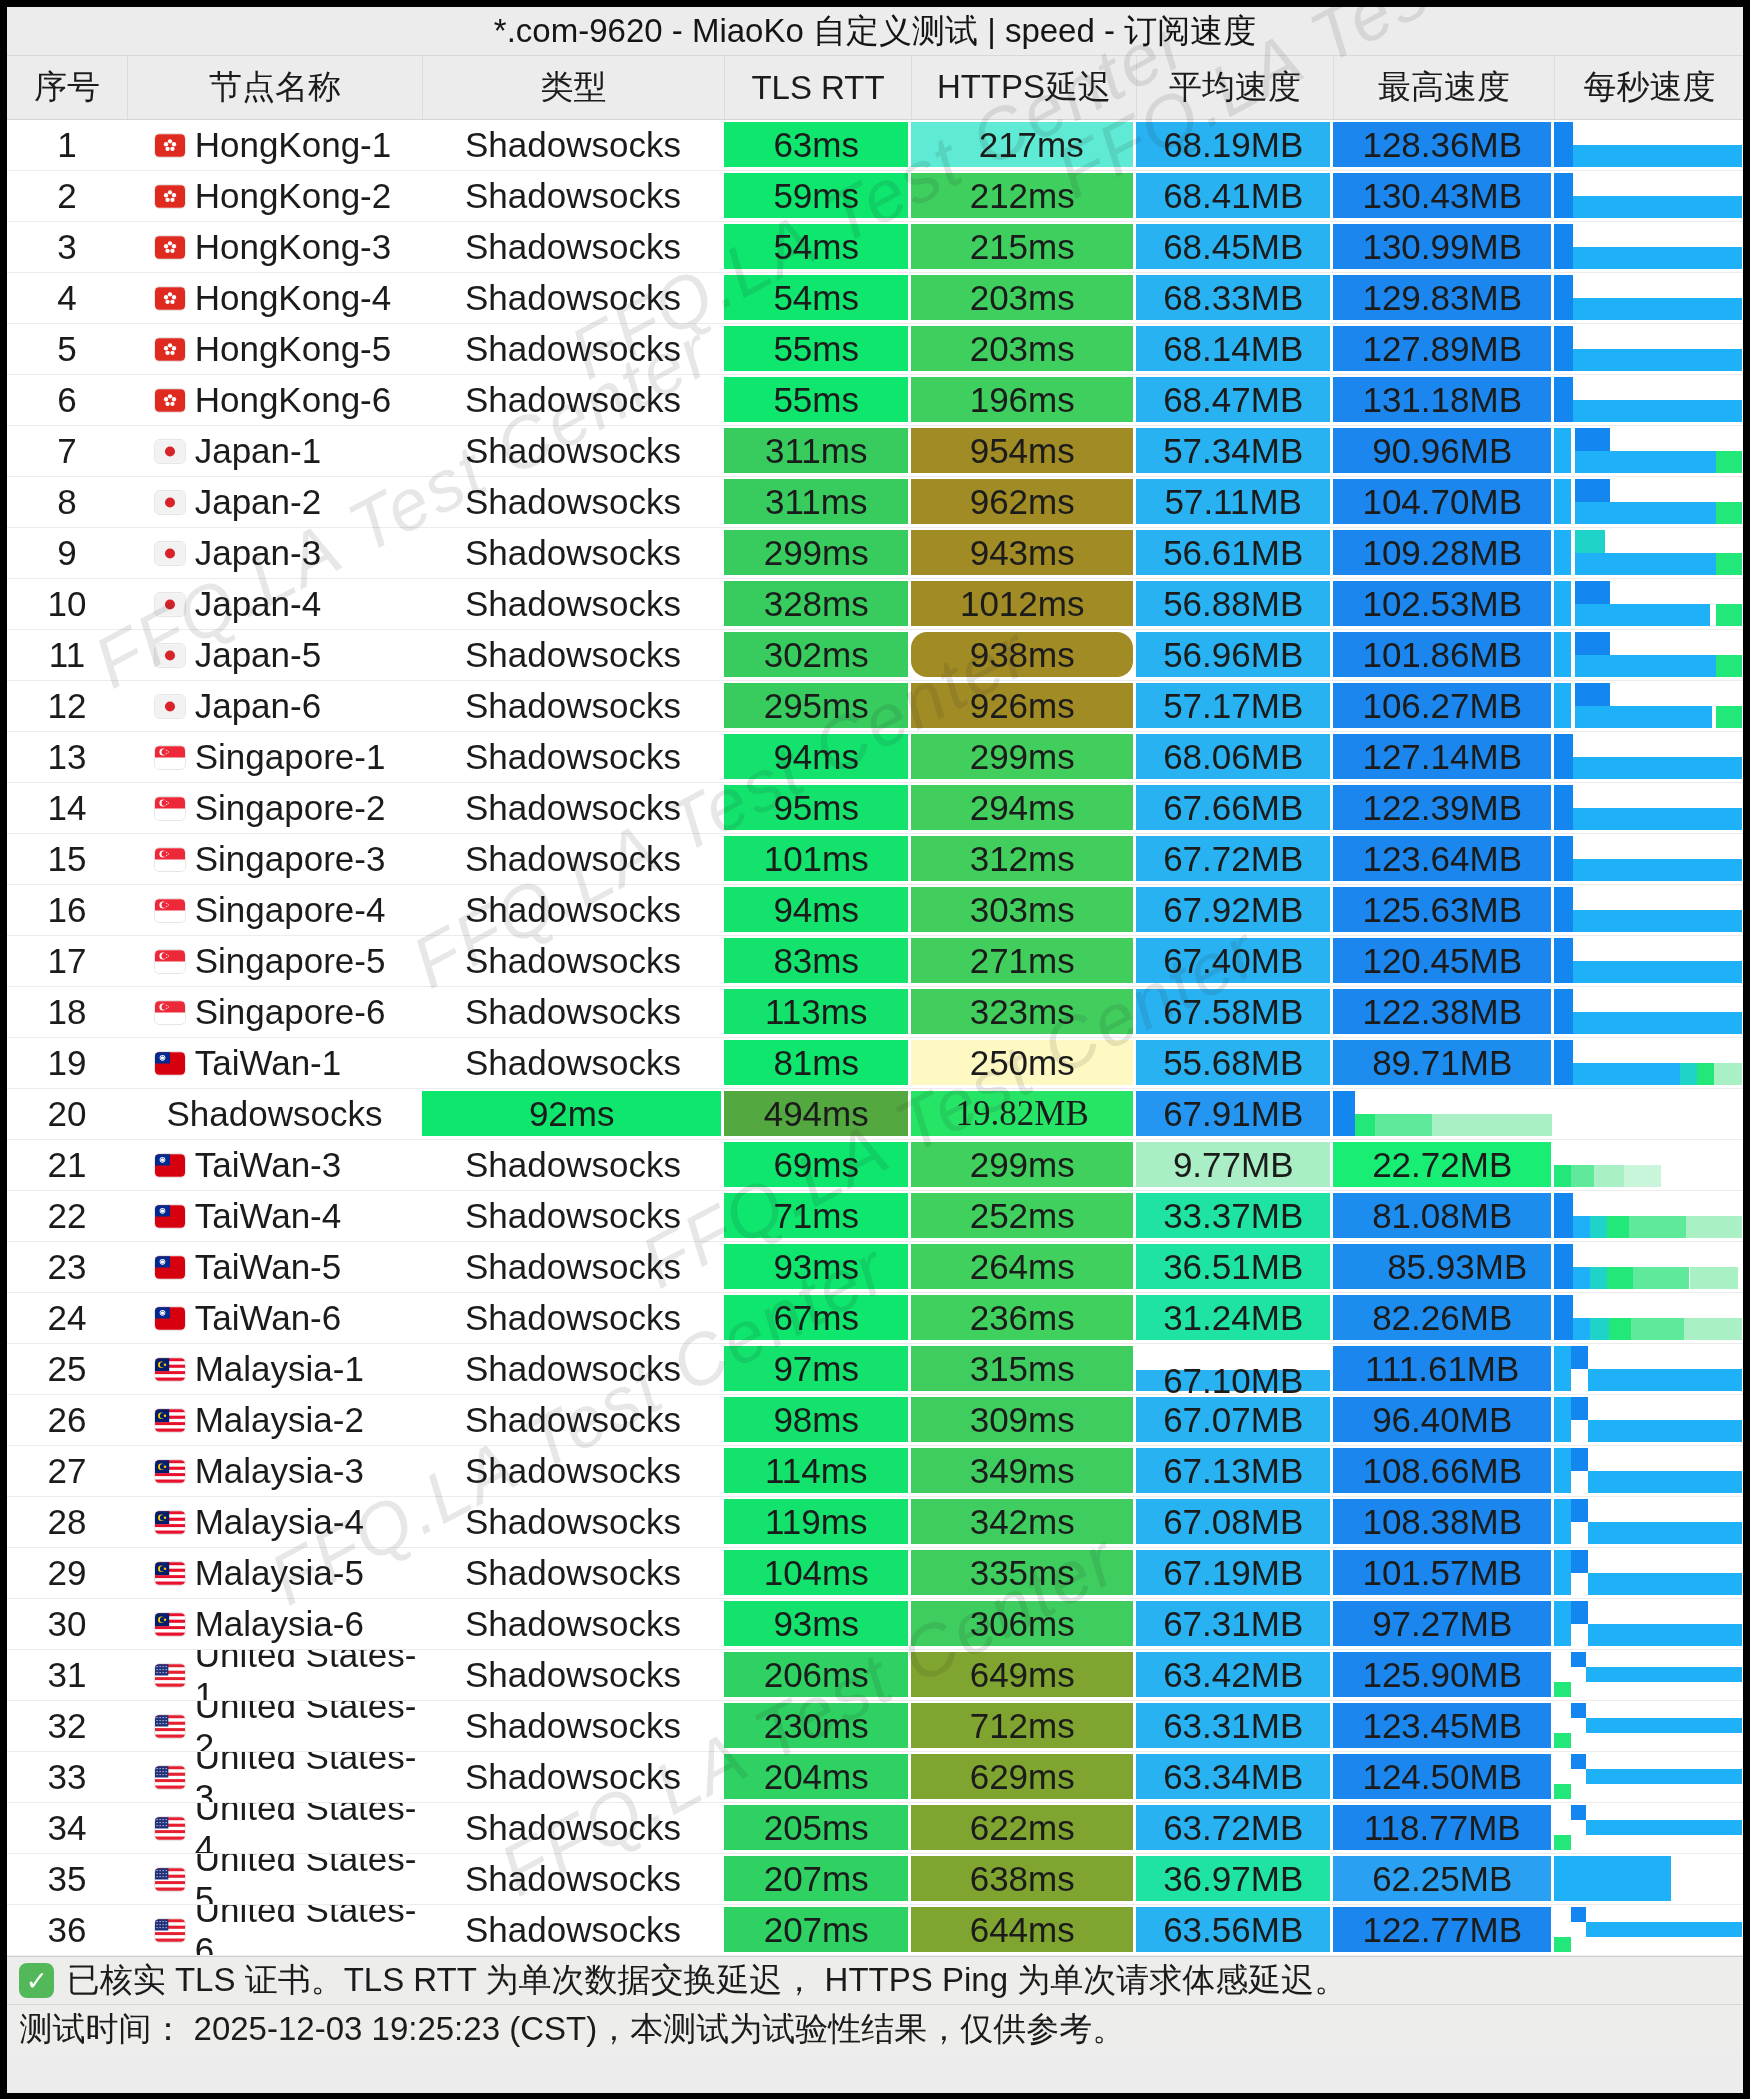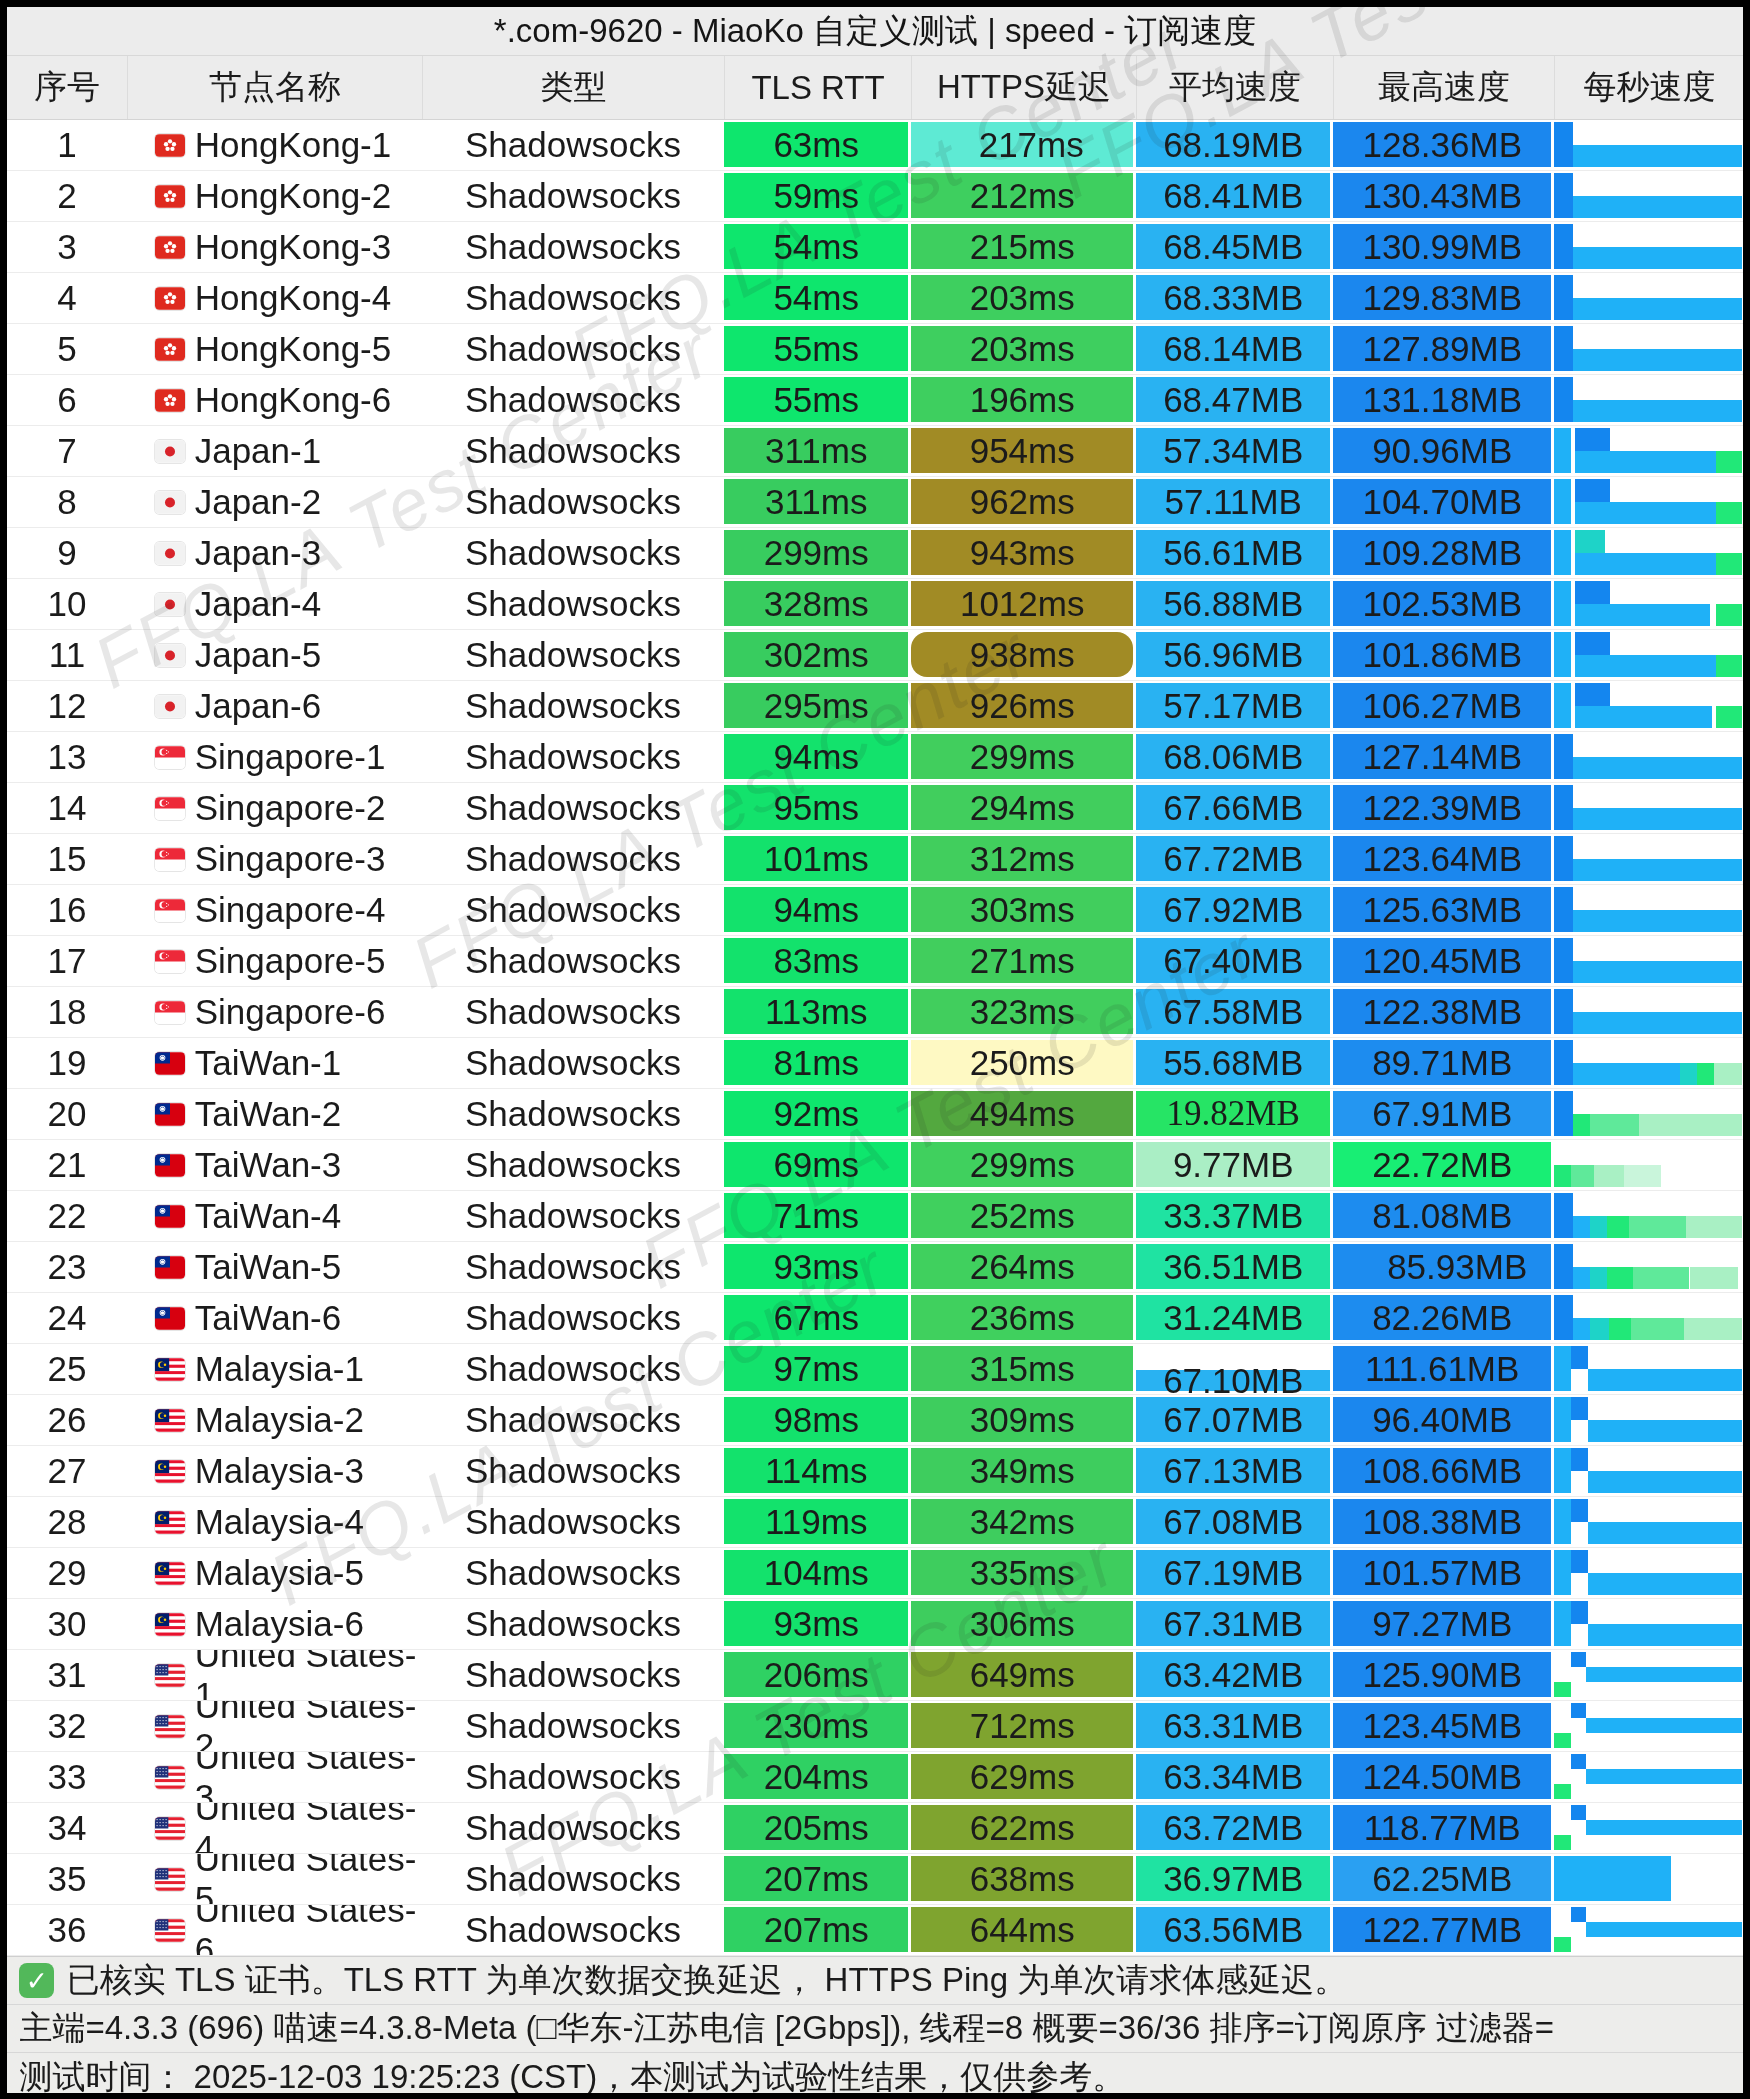--- a/index.html
+++ b/index.html
@@ -851,32 +851,20 @@
                   <div class="seg" style="left: 76%; width: 9%; background: rgb(33, 232, 120);"></div>
                   <div class="seg" style="left: 85%; width: 15%; background: rgb(169, 240, 196);"></div>
                 </div>
               </div>
             </div>
           </div>
   </div>
 
   <div class="row">
     <div class="cell">20</div>
-    <div class="cell name">
-      <span class="flag">
-              <svg xmlns="http://www.w3.org/2000/svg" viewBox="0 0 36 27">
-                <rect width="36" height="27" fill="#d7000f"></rect>
-                <rect width="18" height="13.5" fill="#002a8f"></rect>
-                <circle cx="9" cy="6.7" r="3.4" fill="#fff"></circle>
-                <circle cx="9" cy="6.7" r="2.4" fill="#002a8f"></circle>
-                <circle cx="9" cy="6.7" r="2" fill="#fff"></circle>
-              </svg>
-            </span>
-      <span>TaiWan-2</span>
-    </div>
     <div class="cell">Shadowsocks</div>
     <div class="cell">
             <div class="pill" style="background: rgb(14, 230, 109);">92ms</div>
           </div>
     <div class="cell">
             <div class="pill" style="background: rgb(83, 168, 63);">494ms</div>
           </div>
     <div class="cell">
             <div class="pill" style="background: rgb(38, 228, 101); font-family: Liberation Serif, serif;">19.82MB</div>
           </div>
@@ -1705,21 +1693,20 @@
               </div>
             </div>
           </div>
   </div>
 </div>
 
     <div id="foot1" class="foot">
       <span class="checkicon">✓</span>
       <span>已核实 TLS 证书。TLS RTT 为单次数据交换延迟， HTTPS Ping 为单次请求体感延迟。</span>
     </div>
-    <div id="foot2" class="foot">主端=4.3.3 (696) 喵速=4.3.8-Meta (□华东-江苏电信 [2Gbps]), 线程=8 概要=36/36 排序=订阅原序 过滤器=</div>
     <div id="foot3" class="foot">测试时间： 2025-12-03 19:25:23 (CST)，本测试为试验性结果，仅供参考。</div>
 
     <div id="wmlayer">
         <div class="wm" style="left: 1015px; top: -31px;">FFQ.LA Test Center</div>
         <div class="wm" style="left: 529px; top: 150px;">FFQ.LA Test Center</div>
         <div class="wm" style="left: 53px; top: 459px;">FFQ.LA Test Center</div>
         <div class="wm" style="left: 371px; top: 759px;">FFQ.LA Test Center</div>
         <div class="wm" style="left: 600px; top: 1059px;">FFQ.LA Test Center</div>
         <div class="wm" style="left: 229px; top: 1376px;">FFQ.LA Test Center</div>
         <div class="wm" style="left: 459px; top: 1667px;">FFQ.LA Test Center</div>

